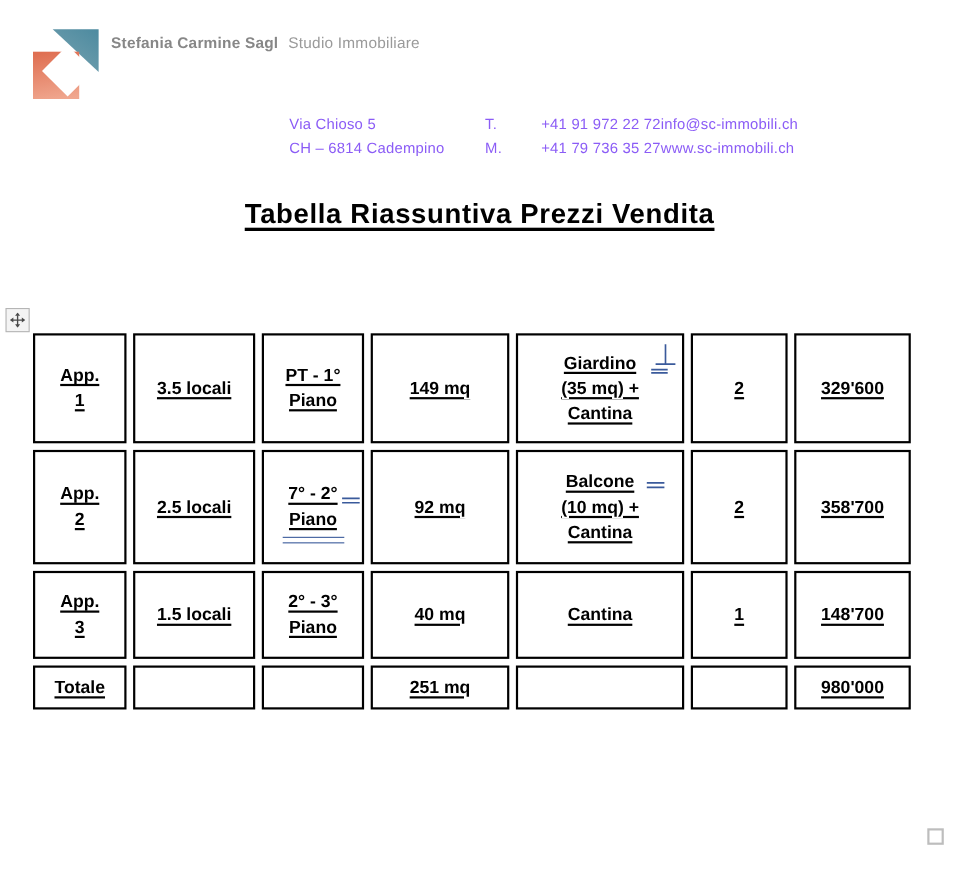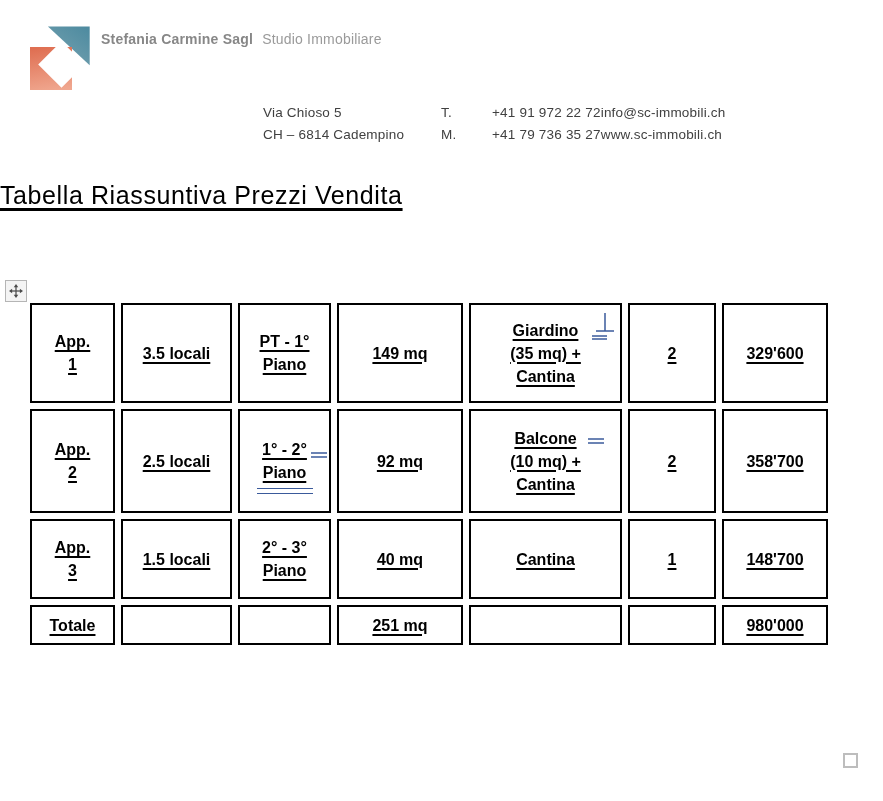--- a/index.html
+++ b/index.html
@@ -17,25 +17,25 @@
     background:linear-gradient(170deg,#df6f52 5%,#f0a78f 95%);}
   .logo .diamond{position:absolute;left:23px;top:28px;width:33px;height:33px;
     background:#ffffff;transform:rotate(45deg);}
 
   .brand{position:absolute;left:101px;top:31px;font-size:14px;letter-spacing:.2px;white-space:nowrap}
   .brand .bold{font-weight:700;color:#878787}
   .brand .reg{font-weight:400;color:#9a9a9a;margin-left:5px}
 
   .addr{position:absolute;left:263px;top:102px;display:grid;
     grid-template-columns:178px 51px max-content max-content;
-    font-size:13.5px;line-height:22px;color:#404040;letter-spacing:.2px;white-space:nowrap}
+    font-size:13.5px;line-height:22px;color:#8b5cf6;letter-spacing:.2px;white-space:nowrap}
 
   
-  .doc-title{position:absolute;left:0;top:172px;width:872px;
-    font-size:25px;font-weight:400;line-height:47px;letter-spacing:.6px;color:#000}
+  .doc-title{position:absolute;left:0;top:172px;width:872px;text-align:center;
+    font-size:25px;font-weight:700;line-height:47px;letter-spacing:.6px;color:#000}
   .doc-title div{text-decoration:underline;text-decoration-thickness:2.5px;text-underline-offset:4px}
 
   
   .move-handle{position:absolute;left:5px;top:280px;width:20px;height:20px;
     border:1px solid #b5b5b5;background:#f4f4f4;display:flex;align-items:center;
     justify-content:center;cursor:move}
   .resize-handle{position:absolute;left:843px;top:753px;width:11px;height:11px;
     border:2px solid #bdbdbd;background:#fff;cursor:nwse-resize}
 
   
@@ -133,21 +133,21 @@
       </svg>
     </td>
     <td><span class="ct">2</span></td>
     <td><span class="ct">329'600</span></td>
   </tr>
   <tr class="r2">
     <td><span class="ct">App.
 2</span></td>
     <td><span class="ct">2.5 locali</span></td>
     <td>
-      <span class="ct">1° - 2°
+      <span class="ct">7° - 2°
 Piano</span>
       <svg class="revmark" style="left:70px;top:40px" width="18" height="8" viewBox="0 0 18 8">
         <g stroke="#3a5a9b" stroke-width="1.5">
           <line x1="1" y1="2" x2="17" y2="2"></line>
           <line x1="1" y1="6" x2="17" y2="6"></line>
         </g>
       </svg>
       <div class="dbl-underline"></div>
     </td>
     <td><span class="ct">92 mq</span></td>

